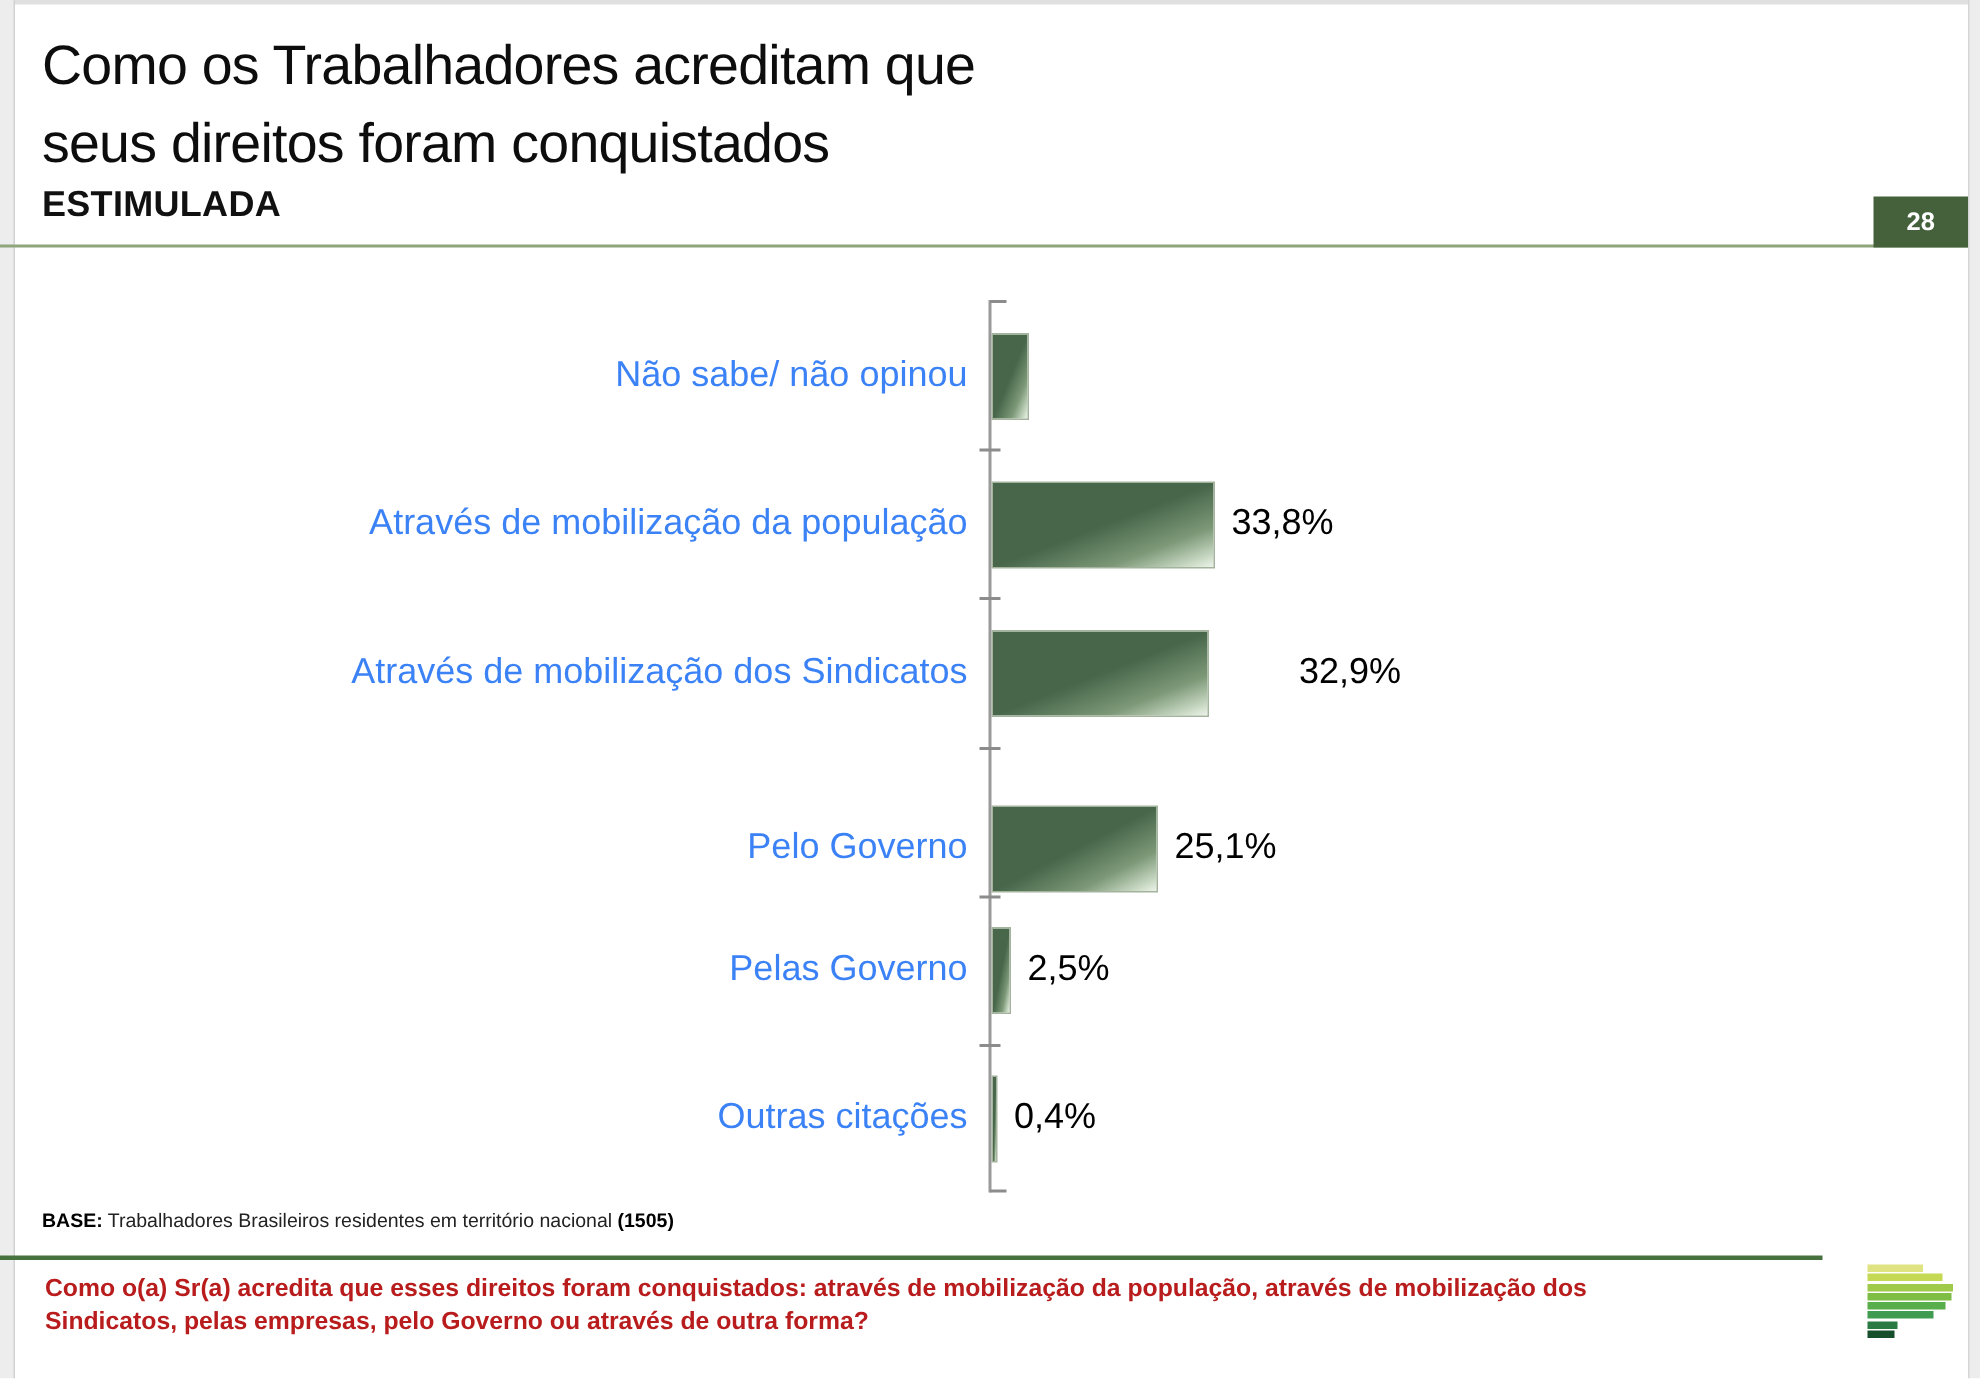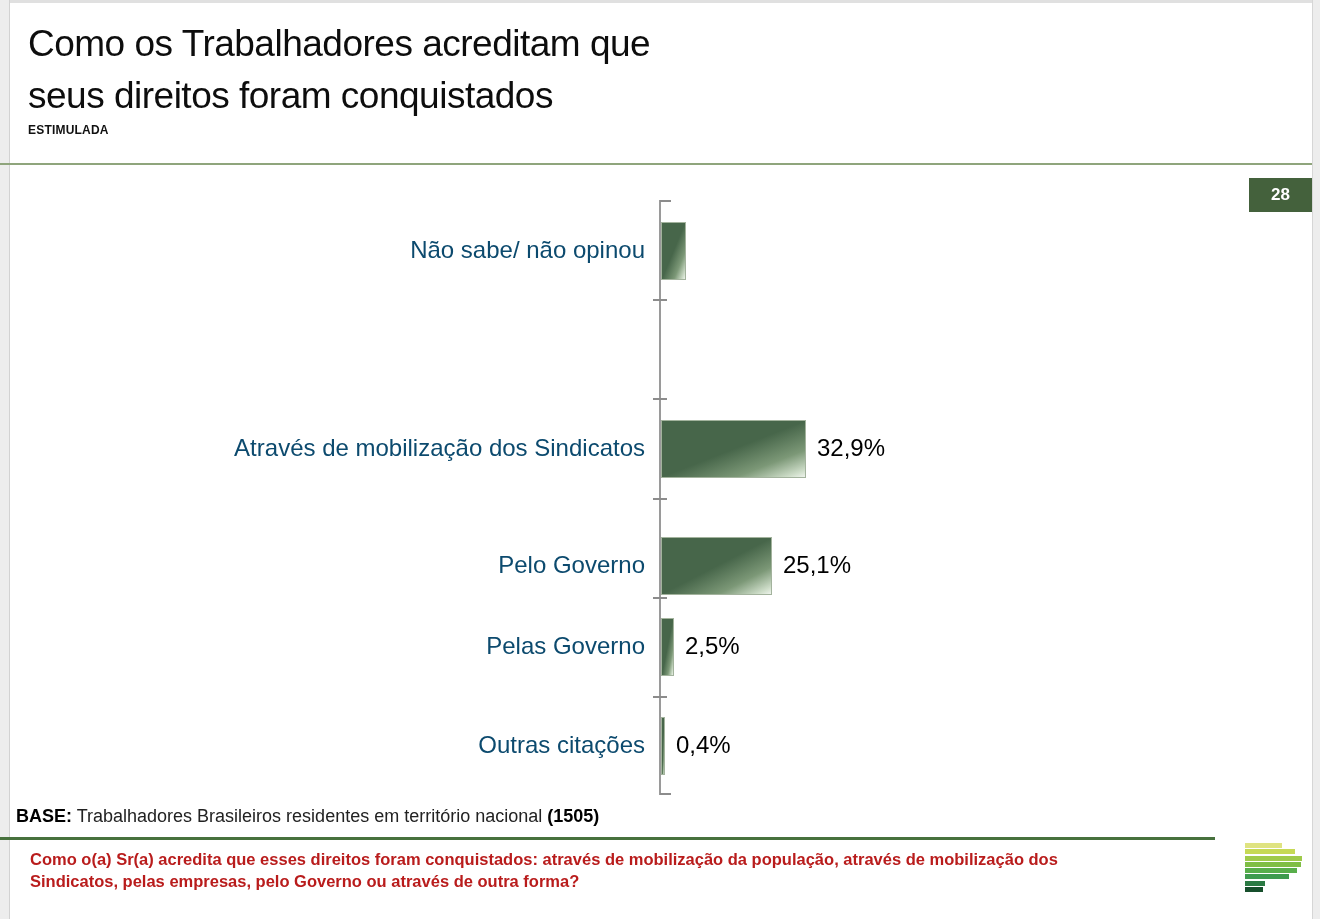--- a/index.html
+++ b/index.html
@@ -8,48 +8,48 @@
     font-family:"Liberation Sans","DejaVu Sans",sans-serif;
     overflow:hidden;color:#000;
   }
   
   .edge-left{position:absolute;left:0;top:0;width:9px;height:919px;background:#ededed;border-right:1px solid #d2d2d2;}
   .edge-right{position:absolute;left:1312px;top:0;width:8px;height:919px;background:#ededed;border-left:1px solid #d6d6d6;}
   .edge-top{position:absolute;left:0;top:0;width:1320px;height:3px;background:#e0e0e0;}
 
   
   .title{position:absolute;left:28px;top:18px;font-size:37px;font-weight:normal;line-height:52px;color:#0d0d0d;letter-spacing:-0.5px;}
-  .subtitle{position:absolute;left:28px;top:123px;font-size:12px;font-weight:bold;color:#111;letter-spacing:0.2px;}
+  .subtitle{position:absolute;left:28px;top:123px;font-size:24px;font-weight:bold;color:#111;letter-spacing:0.2px;}
   .title-rule{position:absolute;left:0;top:163px;width:1312px;height:2px;}
   .page-badge{
     position:absolute;left:1249px;top:131px;width:63px;height:34px;
     display:flex;align-items:center;justify-content:center;
-    color:#fff;font-size:17px;font-weight:bold;margin-top:47px;
+    color:#fff;font-size:17px;font-weight:bold;
   }
 
   
   .chart{position:absolute;left:0;top:200px;width:1320px;height:595px;}
   .axis{position:absolute;top:0;height:595px;width:2px;background:#9a9a9a;}
   .tick{position:absolute;height:2px;background:#8c8c8c;}
   .bar-row{position:absolute;left:0;width:1320px;}
   .cat-label{
     position:absolute;left:0;top:0;height:100%;
     display:flex;align-items:center;justify-content:flex-end;
-    font-size:24px;color:#0c4a6e;white-space:nowrap;
+    font-size:24px;color:#3b82f6;white-space:nowrap;
   }
   .bar{
     position:absolute;border:1px solid #a3b39d;
   }
   .val-label{
     position:absolute;top:0;height:100%;display:flex;align-items:center;
     font-size:24px;color:#000;white-space:nowrap;
   }
 
   
-  .base-line{position:absolute;left:16px;top:806px;font-size:18px;color:#222;}
+  .base-line{position:absolute;left:28px;top:806px;font-size:13px;color:#222;}
   .base-line .b{font-weight:bold;color:#000;}
   .bottom-rule{position:absolute;left:0;top:837px;width:1215px;height:3px;}
   .question{
     position:absolute;left:30px;top:848px;width:1045px;
     font-size:16.5px;font-weight:bold;line-height:22px;color:#b91c1c;
   }
   .logo{position:absolute;left:1245px;top:843px;width:62px;}
   .logo .lbar{height:5px;margin-bottom:1.3px;}
 </style>
 </head>
@@ -73,24 +73,29 @@
     <div class="tick" style="top: 99px; left: 653px; width: 14px;"></div>
     <div class="tick" style="top: 198px; left: 653px; width: 14px;"></div>
     <div class="tick" style="top: 298px; left: 653px; width: 14px;"></div>
     <div class="tick" style="top: 397px; left: 653px; width: 14px;"></div>
     <div class="tick" style="top: 496px; left: 653px; width: 14px;"></div>
     <div class="tick" style="top: 593px; left: 660px; width: 11px;"></div>
     <div class="bar-row" style="top: 0px; height: 99.1667px;">
       <div class="cat-label" style="width: 645px;">Não sabe/ não opinou</div>
       <div class="bar" style="left: 661px; top: 21.5833px; width: 23px; height: 56px; background: linear-gradient(to right bottom, rgb(71, 102, 74) 0%, rgb(71, 102, 74) 50%, rgb(124, 152, 119) 76%, rgb(207, 222, 202) 94%, rgb(238, 243, 236) 100%);"></div>
     </div>
+    <div class="bar-row" style="top: 99.1667px; height: 99.1667px;">
+      <div class="cat-label" style="width: 645px;">Através de mobilização da população</div>
+      <div class="bar" style="left: 661px; top: 21.5833px; width: 147px; height: 56px; background: linear-gradient(to right bottom, rgb(71, 102, 74) 0%, rgb(71, 102, 74) 50%, rgb(124, 152, 119) 76%, rgb(207, 222, 202) 94%, rgb(238, 243, 236) 100%);"></div>
+      <div class="val-label" style="left: 821px;">33,8%</div>
+    </div>
     <div class="bar-row" style="top: 198.333px; height: 99.1667px;">
       <div class="cat-label" style="width: 645px;">Através de mobilização dos Sindicatos</div>
       <div class="bar" style="left: 661px; top: 21.5833px; width: 143px; height: 56px; background: linear-gradient(to right bottom, rgb(71, 102, 74) 0%, rgb(71, 102, 74) 50%, rgb(124, 152, 119) 76%, rgb(207, 222, 202) 94%, rgb(238, 243, 236) 100%);"></div>
-      <div class="val-label" style="left: 817px;">32,9%</div>
+      <div class="val-label" style="left: 866px;">32,9%</div>
     </div>
     <div class="bar-row" style="top: 315px; height: 99.1667px;">
       <div class="cat-label" style="width: 645px;">Pelo Governo</div>
       <div class="bar" style="left: 661px; top: 21.5833px; width: 109px; height: 56px; background: linear-gradient(to right bottom, rgb(71, 102, 74) 0%, rgb(71, 102, 74) 50%, rgb(124, 152, 119) 76%, rgb(207, 222, 202) 94%, rgb(238, 243, 236) 100%);"></div>
       <div class="val-label" style="left: 783px;">25,1%</div>
     </div>
     <div class="bar-row" style="top: 396.667px; height: 99.1667px;">
       <div class="cat-label" style="width: 645px;">Pelas Governo</div>
       <div class="bar" style="left: 661px; top: 21.5833px; width: 11px; height: 56px; background: linear-gradient(to right bottom, rgb(71, 102, 74) 0%, rgb(71, 102, 74) 50%, rgb(124, 152, 119) 76%, rgb(207, 222, 202) 94%, rgb(238, 243, 236) 100%);"></div>
       <div class="val-label" style="left: 685px;">2,5%</div>

